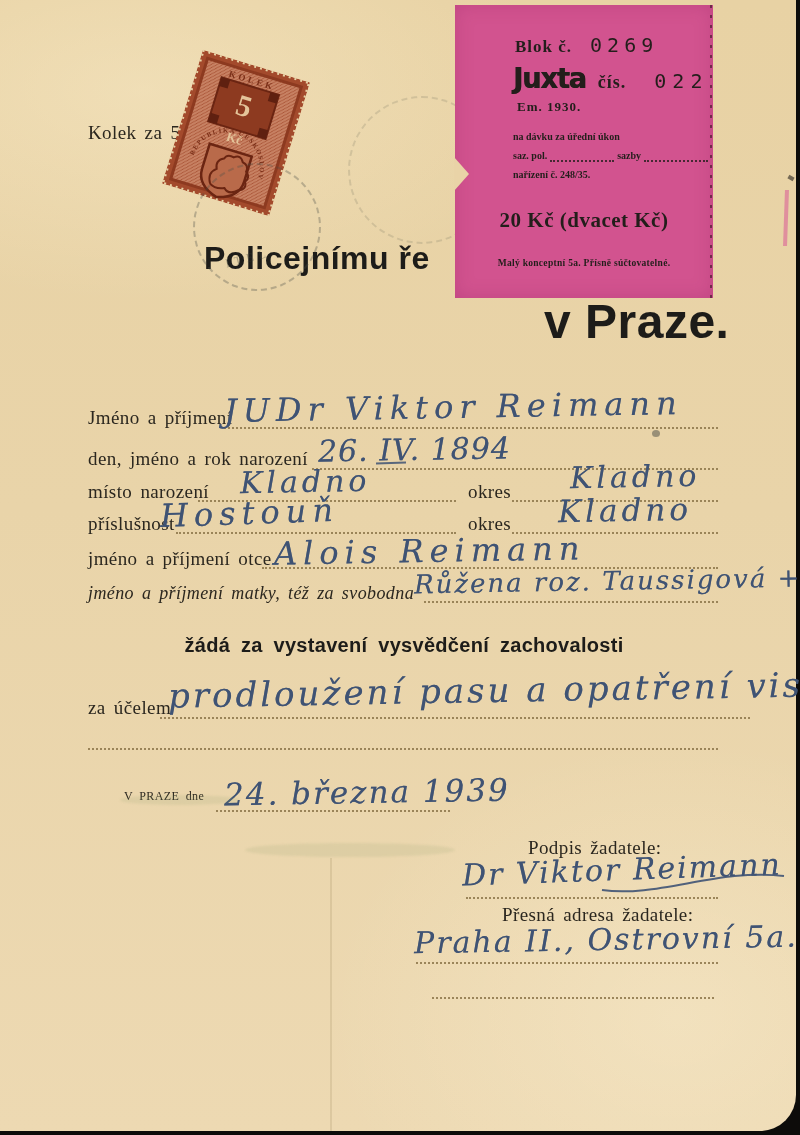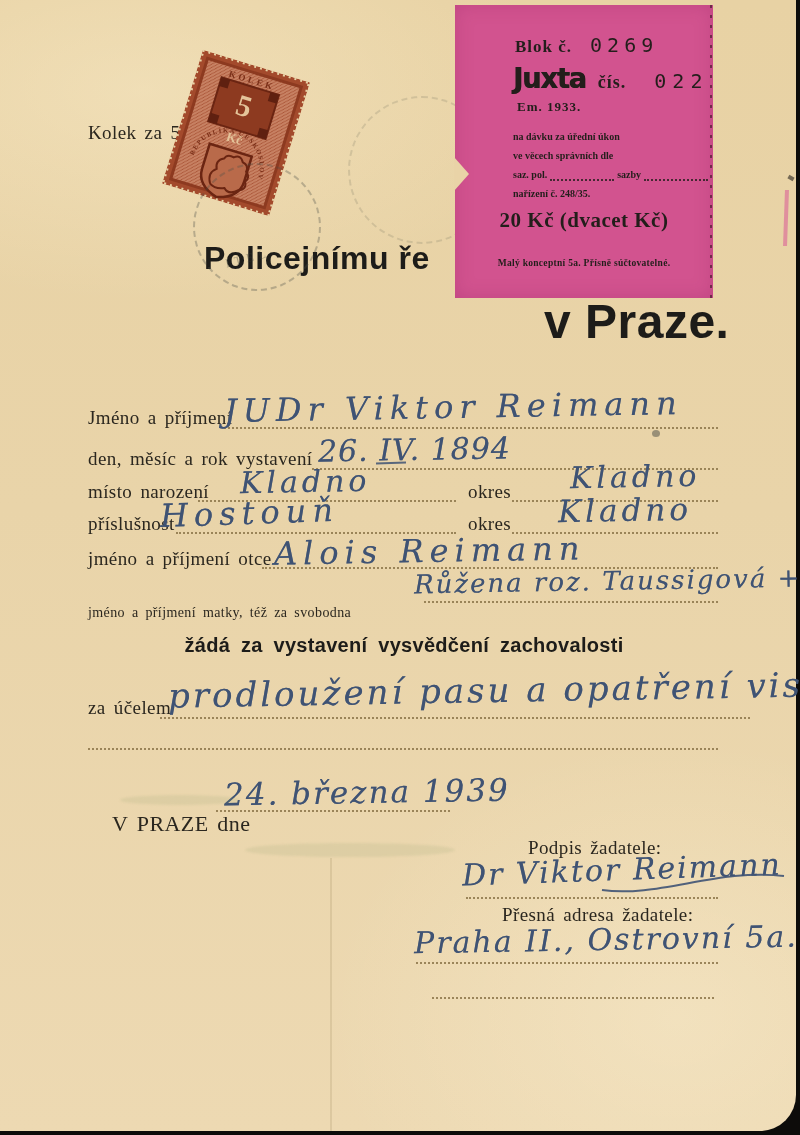--- a/index.html
+++ b/index.html
@@ -112,43 +112,42 @@
   <div id="title1" class="bold-sans">Policejnímu ře</div>
   <div id="title2" class="bold-sans">v Praze.</div>
 
   <div id="ticket">
     <div class="abs t-row1">
       <span class="t-blok">Blok č.</span><span class="t-num">0269</span>
     </div>
     <div class="abs t-row2">
       <span class="t-brand">Juxta</span><span class="t-cis">čís.</span><span class="t-num2">022</span>
     </div>
-    <div class="abs t-em">Em. 1933.</div>
+    <div class="abs t-em">Em. 1930.</div>
     <div class="abs t-par">
       <div>na dávku za úřední úkon</div>
-      <div>ve věcech správních dle</div>
       <div class="t-leader">
         <span>saz. pol.</span>
         <span class="lead"></span>
         <span>sazby</span>
         <span class="lead"></span>
       </div>
       <div class="t-center">nařízení č. 248/35.</div>
     </div>
     <div class="abs t-amount">20 Kč (dvacet Kč)</div>
     <div class="abs t-footer">Malý konceptní 5a. Přísně súčtovatelné.</div>
     <div class="abs t-perf"></div>
     <div class="abs t-notch"></div>
   </div>
 
   <div class="label" style="left:88px;top:407px;">Jméno a příjmení</div>
   <div class="dotline" style="left:224px;top:427px;width:494px;"></div>
   <div class="hand" style="left:224px;top:388px;font-size:32px;letter-spacing:6px;">JUDr Viktor Reimann</div>
 
-  <div class="label" style="left:88px;top:448px;">den, měsíc a rok vystavení</div>
+  <div class="label" style="left:88px;top:448px;">den, jméno a rok narození</div>
   <div class="dotline" style="left:312px;top:468px;width:406px;"></div>
   <div class="hand" style="left:318px;top:432px;font-size:30px;letter-spacing:1px;">26. IV. 1894</div>
   <div class="iv-underline"></div>
   <div class="ink-dot"></div>
 
   <div class="label" style="left:88px;top:481px;">místo narození</div>
   <div class="dotline" style="left:198px;top:500px;width:258px;"></div>
   <div class="label" style="left:468px;top:481px;">okres</div>
   <div class="dotline" style="left:512px;top:500px;width:206px;"></div>
   <div class="hand" style="left:240px;top:464px;font-size:30px;letter-spacing:4px;">Kladno</div>
@@ -158,33 +157,33 @@
   <div class="dotline" style="left:176px;top:532px;width:280px;"></div>
   <div class="label" style="left:468px;top:513px;">okres</div>
   <div class="dotline" style="left:512px;top:532px;width:206px;"></div>
   <div class="hand" style="left:160px;top:494px;font-size:32px;letter-spacing:6px;transform:rotate(-2deg);">Hostouň</div>
   <div class="hand" style="left:558px;top:492px;font-size:31px;letter-spacing:4px;">Kladno</div>
 
   <div class="label" style="left:88px;top:548px;">jméno a příjmení otce</div>
   <div class="dotline" style="left:262px;top:567px;width:456px;"></div>
   <div class="hand" style="left:274px;top:532px;font-size:32px;letter-spacing:6px;">Alois Reimann</div>
 
-  <div class="label" style="left:88px;top:605px;font-size:14px;">jméno a příjmení matky, též za svobodna</div>
+  <div class="label" style="left:88px;top:583px;font-size:18px;font-style:italic;">jméno a příjmení matky, též za svobodna</div>
   <div class="dotline" style="left:424px;top:601px;width:294px;"></div>
   <div class="hand" style="left:414px;top:566px;font-size:26px;letter-spacing:2px;">Růžena roz. Taussigová +</div>
 
   <div id="statement" class="bold-sans">žádá za vystavení vysvědčení zachovalosti</div>
 
   <div class="label" style="left:88px;top:697px;">za účelem</div>
   <div class="dotline" style="left:160px;top:717px;width:590px;"></div>
   <div class="hand" style="left:168px;top:670px;font-size:34px;letter-spacing:3px;">prodloužení pasu a opatření visa</div>
 
   <div class="dotline" style="left:88px;top:748px;width:630px;"></div>
 
-  <div class="label" style="left:112px;top:789px;font-size:22px;margin-top:22px;">V PRAZE dne</div>
+  <div class="label" style="left:124px;top:789px;font-size:12px;">V PRAZE dne</div>
   <div class="dotline" style="left:216px;top:810px;width:234px;"></div>
   <div class="hand" style="left:224px;top:774px;font-size:31px;letter-spacing:2px;">24. března 1939</div>
 
   <div class="label" style="left:528px;top:837px;">Podpis žadatele:</div>
   <div class="dotline" style="left:466px;top:897px;width:252px;"></div>
   <div class="hand" style="left:462px;top:852px;font-size:30px;letter-spacing:2px;transform:rotate(-2deg);">Dr Viktor Reimann</div>
   <svg id="flourish" width="192" height="42">
     <path d="M4,30 C 60,38 120,8 186,16" fill="none" stroke="#3f5374" stroke-width="2" opacity=".9"></path>
   </svg>
 

